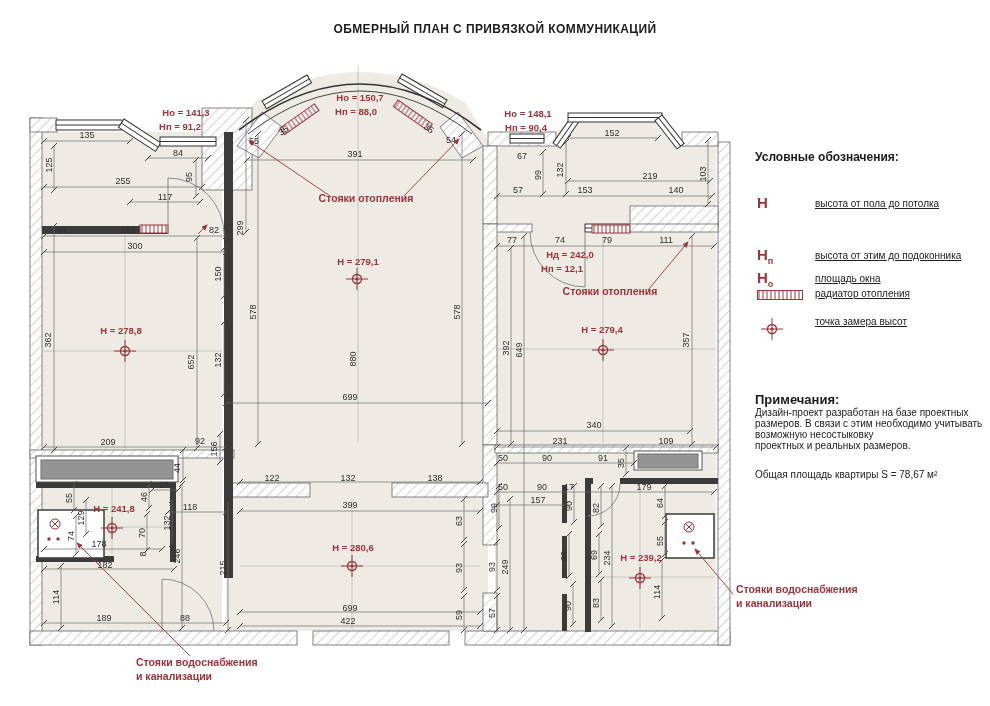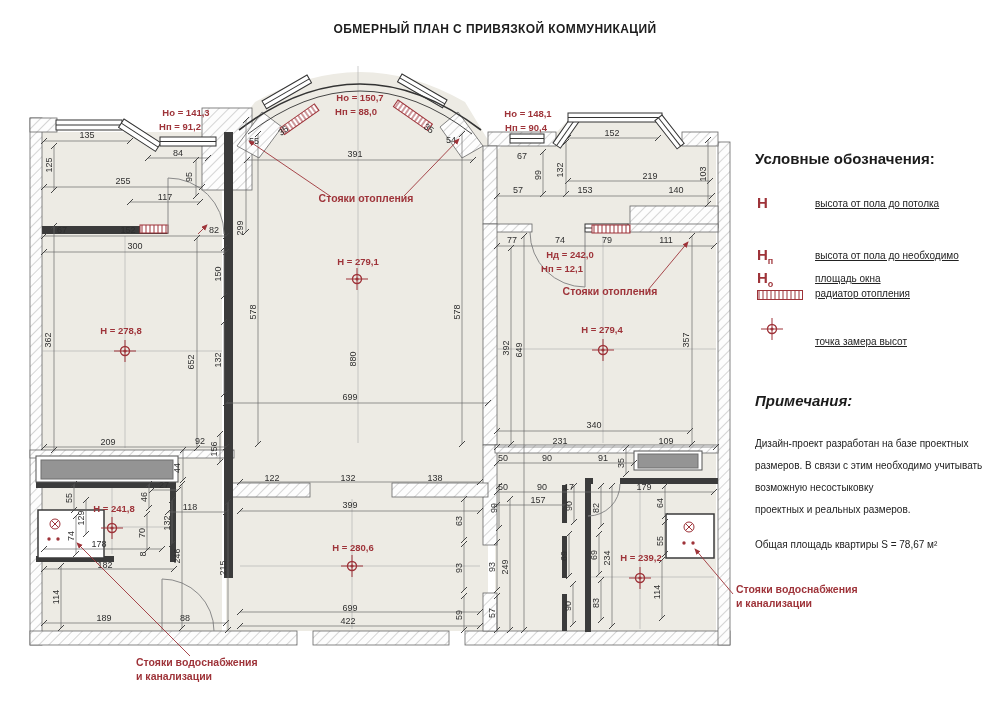--- a/index.html
+++ b/index.html
@@ -4,28 +4,28 @@
 <style>
   :root{ --red:#9e3339; --dim:#2f2f2f; --floor:#edebe4; --wall:#555; }
   html,body{margin:0;padding:0;background:#fff;}
   #stage{position:relative;width:990px;height:706px;background:#fff;overflow:hidden;
          font-family:"Liberation Sans", sans-serif;}
   #title{position:absolute;left:0;top:22px;width:990px;text-align:center;
          font-size:12px;font-weight:700;letter-spacing:.4px;color:#1c1c1c;}
   #plansvg{position:absolute;left:0;top:0;}
   
   #legend{position:absolute;left:755px;top:150px;width:228px;color:#1c1c1c;}
-  .lg-head{font-size:15px;font-weight:700;margin-bottom:0;}
+  .lg-head{font-size:12px;font-weight:700;margin-bottom:0;}
   .lg-row{position:absolute;left:0;width:228px;height:24px;}
   .lg-sym{position:absolute;left:2px;top:0;color:var(--red);font-weight:700;font-size:15px;}
   .lg-sym sub{font-size:9px;}
   .lg-lab{position:absolute;left:60px;top:4px;font-size:10px;color:#222;text-decoration:underline;}
   #notes{position:absolute;left:755px;top:392px;width:230px;color:#1c1c1c;}
-  .nt-head{font-size:15px;font-weight:700;font-style:italic;}
-  .nt-body{margin-top:24px;font-size:10px;line-height:22px;white-space:pre-line;color:#222;}
+  .nt-head{font-size:13px;font-weight:700;}
+  .nt-body{font-size:10px;line-height:11px;white-space:pre-line;color:#222;}
   .nt-area{margin-top:18px;font-size:10px;color:#222;}
   
   text.dim{font-family:"Liberation Sans",sans-serif;font-size:9px;fill:var(--dim);}
   text.hl{font-family:"Liberation Sans",sans-serif;font-size:9.5px;font-weight:700;fill:var(--red);}
   text.ann{font-family:"Liberation Sans",sans-serif;font-size:10.5px;font-weight:700;fill:var(--red);}
   .redfill{fill:var(--red);}
   .redstroke{stroke:var(--red);}
 </style>
 </head>
 <body>
@@ -560,21 +560,21 @@
   </svg>
 
   <div id="legend">
     <div class="lg-head">Условные обозначения:</div>
     <div class="lg-row" style="top:44px">
       <span class="lg-sym"><span>H</span><sub></sub></span>
       <span class="lg-lab">высота от пола до потолка</span>
     </div>
     <div class="lg-row" style="top:96px">
       <span class="lg-sym"><span>H</span><sub>п</sub></span>
-      <span class="lg-lab">высота от пола до необходимо</span>
+      <span class="lg-lab">высота от этим до подоконника</span>
     </div>
     <div class="lg-row" style="top:119px">
       <span class="lg-sym"><span>H</span><sub>о</sub></span>
       <span class="lg-lab">площадь окна</span>
     </div>
     <div class="lg-row" style="top:134px">
       <span class="lg-sym" style="top:2px">
         <svg width="46" height="10" viewBox="0 0 46 10">
             <rect x="0.5" y="0.5" width="45" height="9" fill="url(#radh)" stroke="#9e3339"></rect>
           </svg>
@@ -583,21 +583,21 @@
     </div>
     <div class="lg-row" style="top:166px">
       <span class="lg-sym" style="left:4px;top:0">
         <svg width="26" height="26" viewBox="-13 -13 26 26">
           <line x1="-11" y1="0" x2="11" y2="0" stroke="#9e3339"></line>
           <line x1="0" y1="-11" x2="0" y2="11" stroke="#9e3339"></line>
           <circle r="4.5" fill="none" stroke="#9e3339" stroke-width="1.4"></circle>
           <circle r="1.6" fill="#9e3339"></circle>
         </svg>
       </span>
-      <span class="lg-lab" style="top:20px">точка замера высот</span>
+      <span class="lg-lab" style="top:0">точка замера высот</span>
     </div>
   </div>
 
   <div id="notes">
     <div class="nt-head">Примечания:</div>
     <div class="nt-body">Дизайн-проект разработан на базе проектных
 размеров. В связи с этим необходимо учитывать
 возможную несостыковку
 проектных и реальных размеров.</div>
     <div class="nt-area">Общая площадь квартиры S = 78,67 м²</div>

